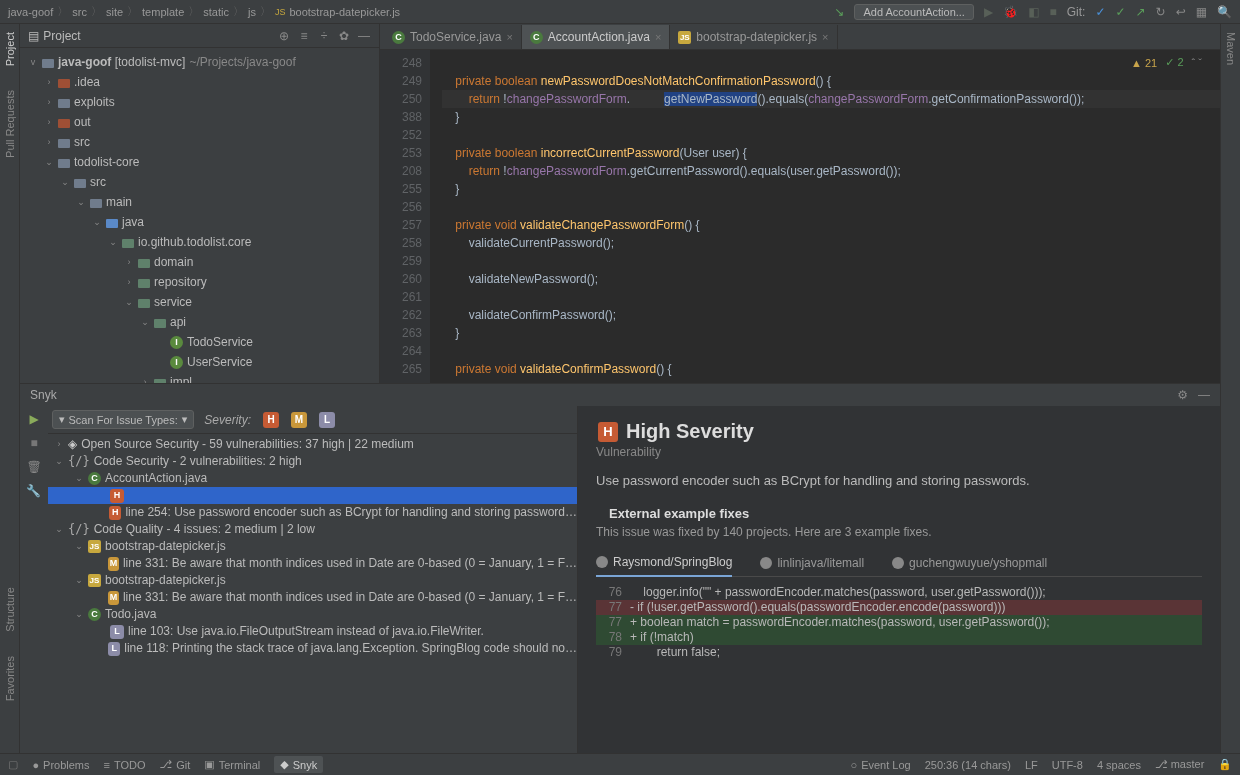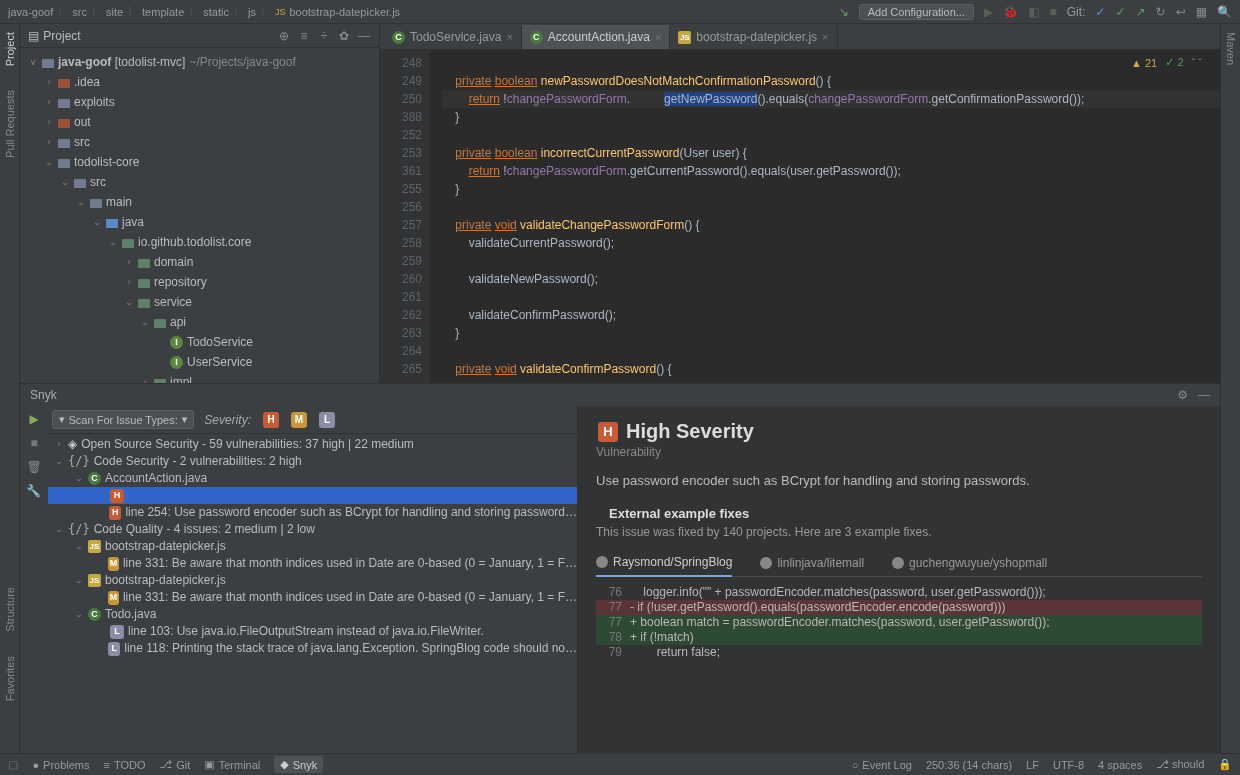--- a/index.html
+++ b/index.html
@@ -35,21 +35,21 @@
 .tab.active { background:#4e5254; color:#ccc; }
 .tab .close { color:#777; font-size:11px; }
 .classicon { width:13px; height:13px; border-radius:50%; display:inline-flex; align-items:center; justify-content:center; font-size:9px; color:#fff; background:#4a7a3e; font-weight:bold;}
 .classicon.js { background:#c7a83e; border-radius:2px; font-size:8px;}
 .code { flex:1; display:flex; font-family:Menlo,Consolas,monospace; font-size:12px; overflow:hidden; position:relative;}
 .gutter { width:50px; background:#313335; color:#606366; text-align:right; padding:4px 8px 4px 0; line-height:18px; }
 .gutter div{height:18px;}
 .codebody { flex:1; padding:4px 0 4px 12px; line-height:18px; white-space:pre; color:#a9b7c6; overflow:hidden;}
 .codebody div{height:18px;}
 .codebody .hl { background:#323232; }
-.kw { color:#cc7832;text-decoration:underline; }
+.kw { color:#cc7832; }
 .fn { color:#ffc66d; }
 .ident { color:#9876aa; }
 .sel { background:#214283;margin-left:34px; }
 .codewarn { position:absolute; top:6px; right:18px; display:flex; gap:8px; font-size:11px; color:#aaa; align-items:center;}
 .codewarn .w { color:#c9a54b; }
 .codewarn .ok { color:#5a9e5a; }
 
 .snykpanel { position:absolute; left:20px; right:20px; bottom:22px; height:370px; background:#3c3f41; border-top:1px solid #323232; display:flex; flex-direction:column;}
 .snykhead { height:22px; display:flex; align-items:center; padding:0 10px; color:#aaa; font-size:12px;}
 .snykhead .spacer{flex:1;}
@@ -102,21 +102,21 @@
       <span class="sep">〉</span>
     <span>static</span>
       <span class="sep">〉</span>
     <span>js</span>
       <span class="sep">〉</span>
     <span style="color:#c7a83e;font-size:9px;">JS</span>
     <span>bootstrap-datepicker.js</span>
   </div>
   <div class="topright">
     <span style="color:#5a9e5a;">↘</span>
-    <span class="btn">Add Configuration...</span>
+    <span class="btn">Add AccountAction...</span>
     <span style="color:#586058;">▶</span>
     <span style="color:#586058;">🐞</span>
     <span style="color:#586058;">◧</span>
     <span style="color:#586058;">■</span>
     <span style="color:#999;">Git:</span>
     <span style="color:#4a90d9;">✓</span>
     <span style="color:#5a9e5a;">✓</span>
     <span style="color:#5a9e5a;">↗</span>
     <span style="color:#888;">↻</span>
     <span style="color:#888;">↩</span>
@@ -267,21 +267,21 @@
         </div>
       </div>
     <div class="code">
       <div class="gutter" id="gutter">
           <div>248</div>
           <div>249</div>
           <div>250</div>
           <div>388</div>
           <div>252</div>
           <div>253</div>
-          <div>361</div>
+          <div>208</div>
           <div>255</div>
           <div>256</div>
           <div>257</div>
           <div>258</div>
           <div>259</div>
           <div>260</div>
           <div>261</div>
           <div>262</div>
           <div>263</div>
           <div>264</div>
@@ -440,15 +440,15 @@
   <span class="tabbtn">≡ <span>TODO</span></span>
   <span class="tabbtn">⎇ <span>Git</span></span>
   <span class="tabbtn">▣ <span>Terminal</span></span>
   <span class="tabbtn active">◆ <span>Snyk</span></span>
   <span class="spacer"></span>
   <span class="tabbtn">○ <span>Event Log</span></span>
   <span>250:36 (14 chars)</span>
   <span>LF</span>
   <span>UTF-8</span>
   <span>4 spaces</span>
-  <span>⎇ <span>should</span></span>
+  <span>⎇ <span>master</span></span>
   <span style="color:#888;">🔒</span>
 </div>
 
 </body></html>

